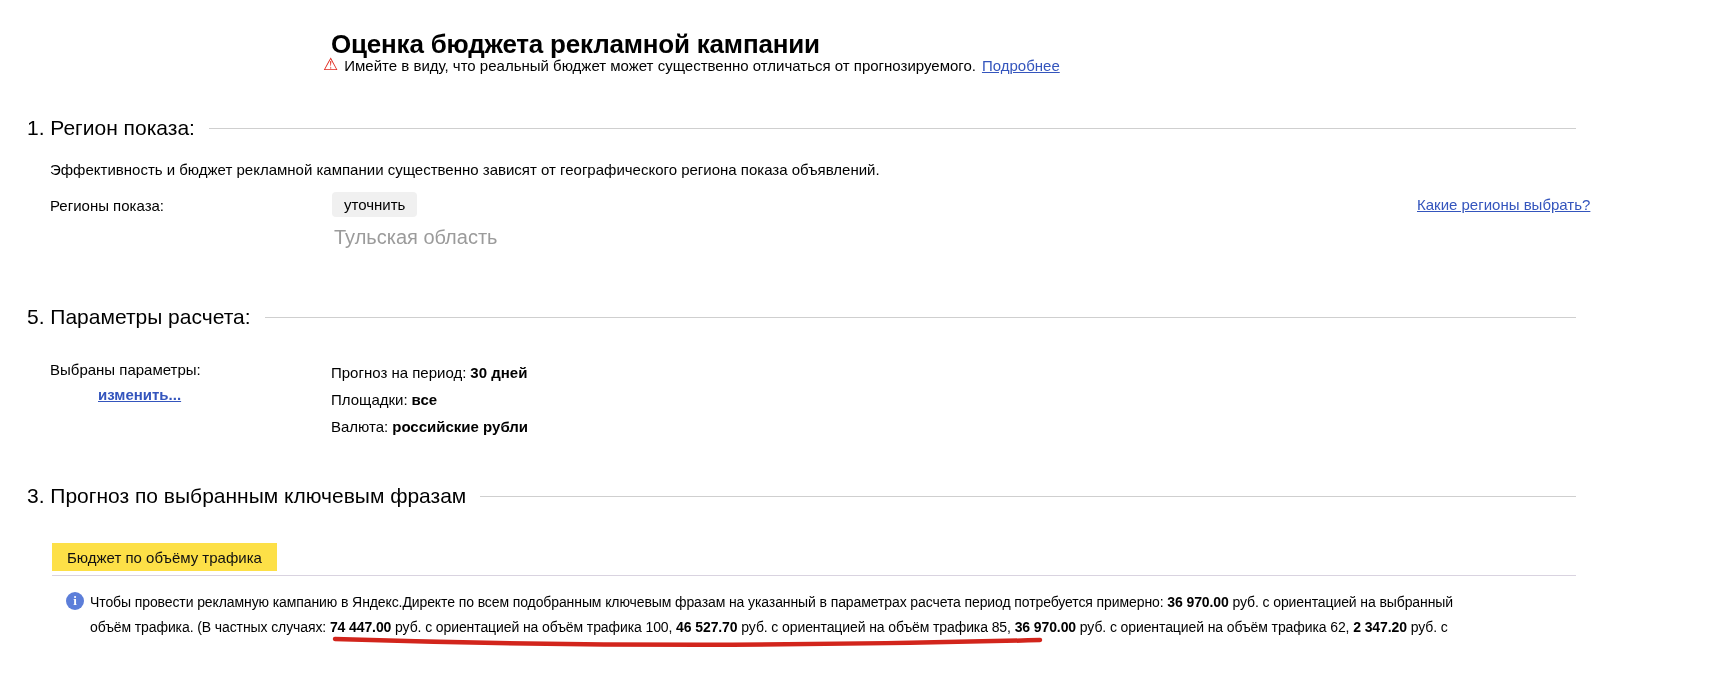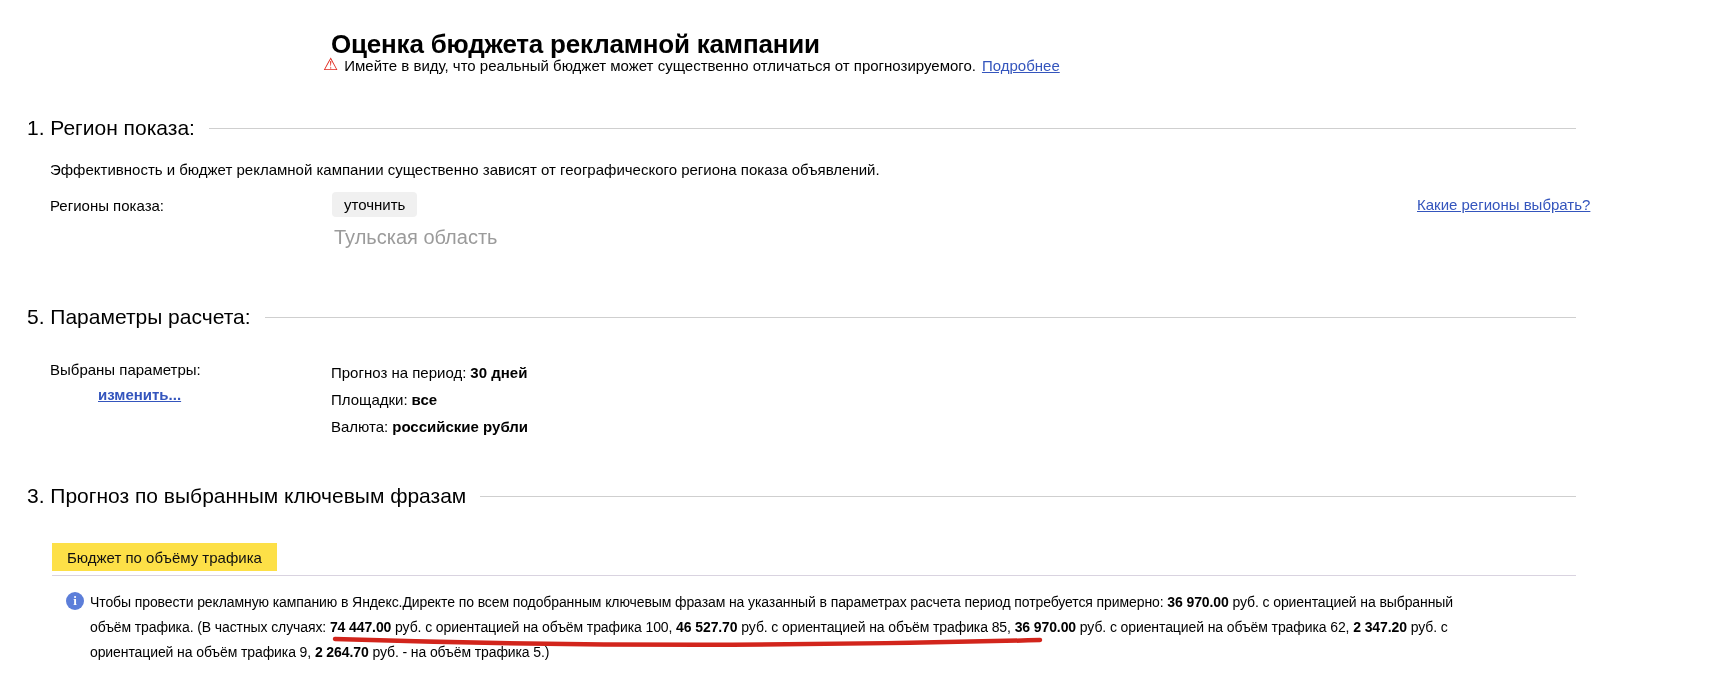--- a/index.html
+++ b/index.html
@@ -85,20 +85,19 @@
     <span>3. Прогноз по выбранным ключевым фразам</span>
     <div class="rule"></div>
   </div>
   <div class="tab">Бюджет по объёму трафика</div>
   <div class="tabline"></div>
 
   <span class="info-icon">i</span>
   <div class="forecast">
       <div class="forecast-line"><span>Чтобы провести рекламную кампанию в Яндекс.Директе по всем подобранным ключевым фразам на указанный в параметрах расчета период потребуется примерно: </span><b>36 970.00</b><span> руб. с ориентацией на выбранный</span></div>
       <div class="forecast-line"><span>объём трафика. (В частных случаях: </span><b>74 447.00</b><span> руб. с ориентацией на объём трафика 100, </span><b>46 527.70</b><span> руб. с ориентацией на объём трафика 85, </span><b>36 970.00</b><span> руб. с ориентацией на объём трафика 62, </span><b>2 347.20</b><span> руб. с</span></div>
-      <div class="forecast-line"><span>ориентацией на объём трафика 9, </span><b>2 264.70</b><span> руб. - на объём трафика 5.)</span></div>
     </div>
 
   <svg class="annotation-svg" viewBox="0 0 1710 679" xmlns="http://www.w3.org/2000/svg">
     <path d="M335,639 Q680,650 1040,640" stroke="#d2251c" stroke-width="4.5" fill="none" stroke-linecap="round"></path>
   </svg>
 
 </div>
 
 </body></html>

